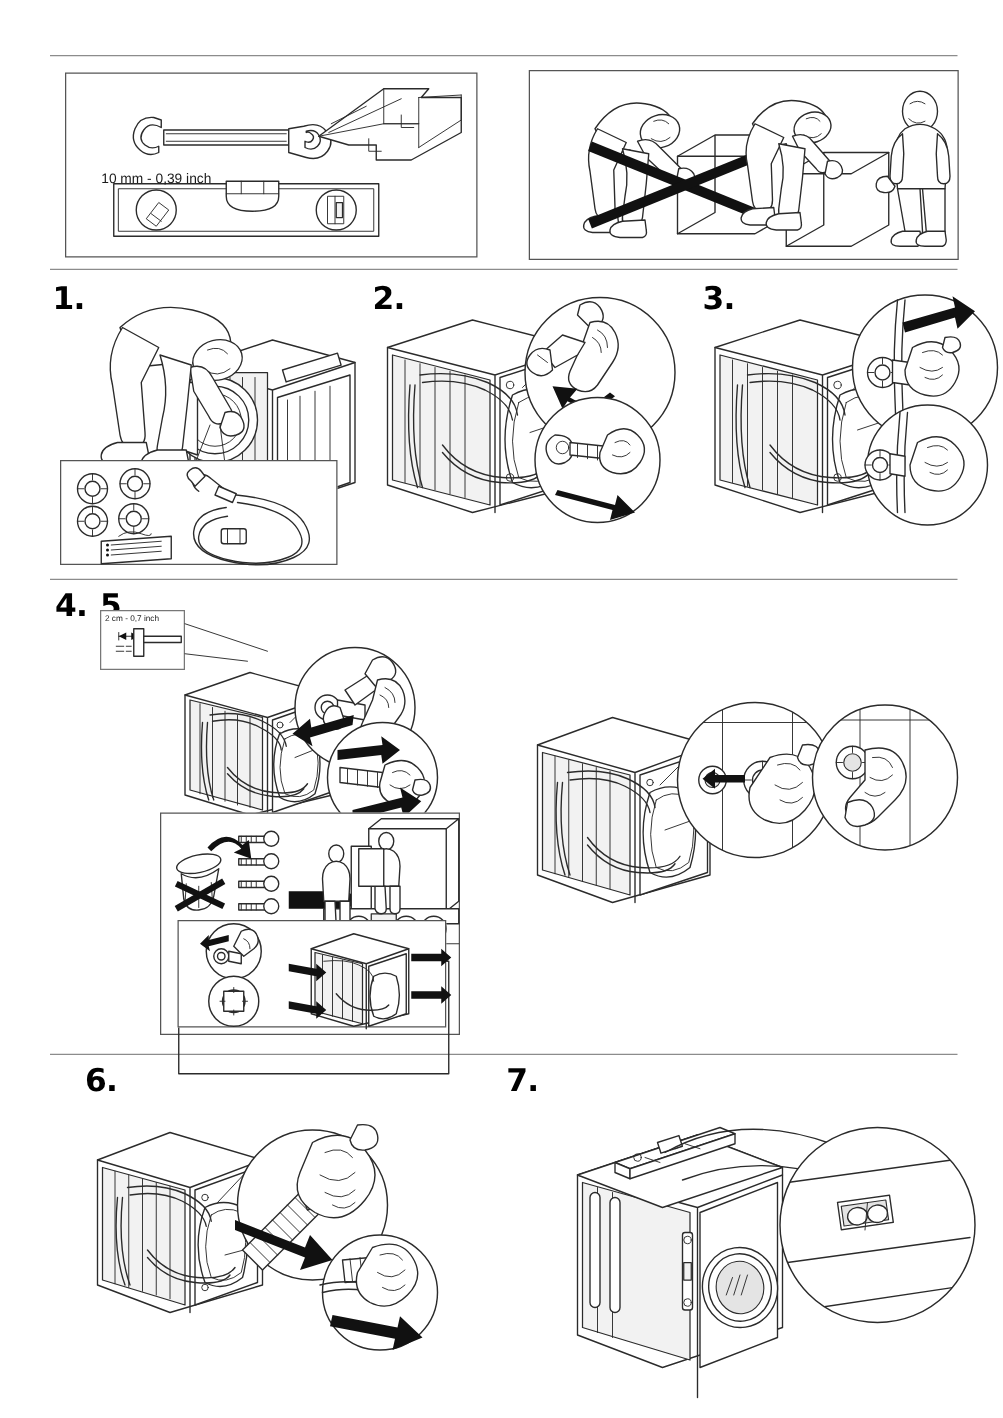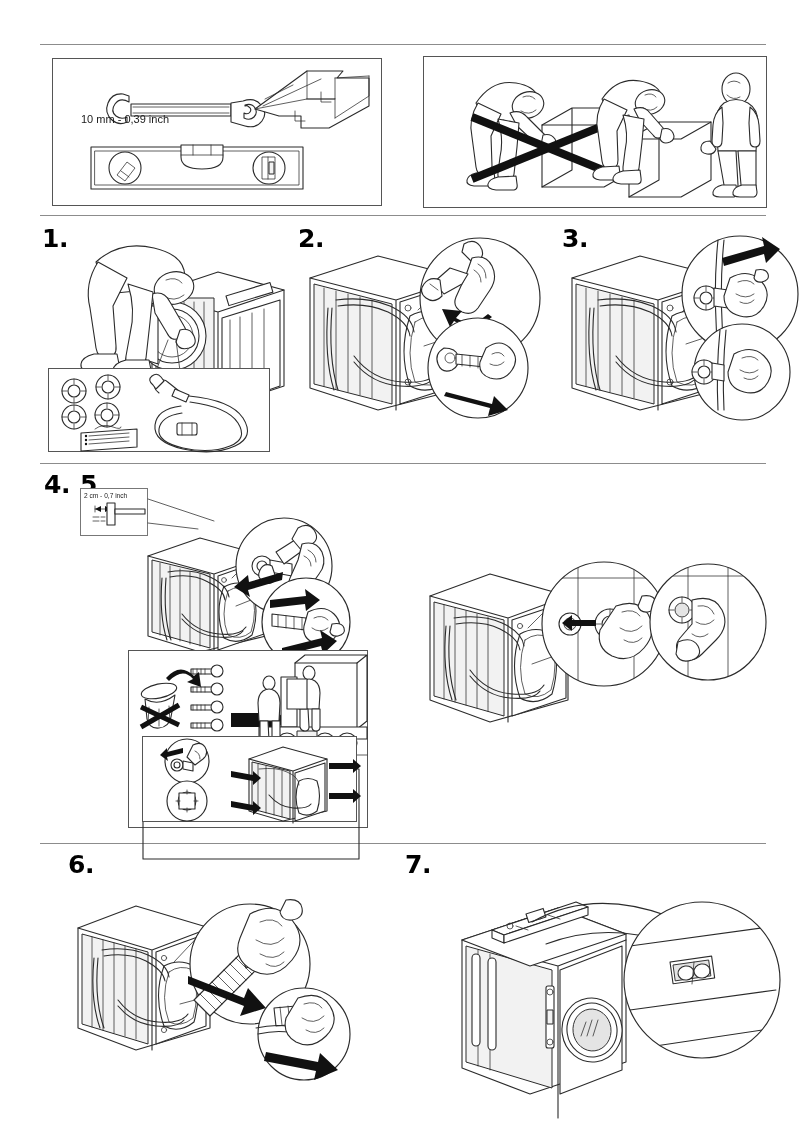--- a/index.html
+++ b/index.html
@@ -13,21 +13,21 @@
 
   
   .abs{position:absolute;}
   .rule{position:absolute;height:0;border-top:1.6px solid #8c8c8c;}
   .panel{position:absolute;border:1.3px solid #555;box-sizing:border-box;background:#fff;}
   .stepnum{
     position:absolute;font-weight:bold;font-size:25px;letter-spacing:-0.5px;
     color:#000;line-height:1;font-family:"DejaVu Sans",sans-serif;
   }
   .caption{
-    position:absolute;font-size:11px;color:#1a1a1a;white-space:nowrap;
+    position:absolute;font-size:11px;color:#1a1a1a;white-space:nowrap;margin-top:24px;
   }
   .minicaption{
     position:absolute;font-size:6.6px;color:#1a1a1a;white-space:nowrap;
   }
   svg{display:block;overflow:visible;}
   .ln{fill:none;stroke:#2b2b2b;stroke-width:1.1;stroke-linejoin:round;stroke-linecap:round;}
   .ln-t{fill:none;stroke:#2b2b2b;stroke-width:0.75;stroke-linejoin:round;stroke-linecap:round;}
   .fil-w{fill:#ffffff;stroke:#2b2b2b;stroke-width:1.1;stroke-linejoin:round;}
   .fil-w-t{fill:#ffffff;stroke:#2b2b2b;stroke-width:0.75;stroke-linejoin:round;}
   .fil-g{fill:#f2f2f2;stroke:#2b2b2b;stroke-width:1;stroke-linejoin:round;}

